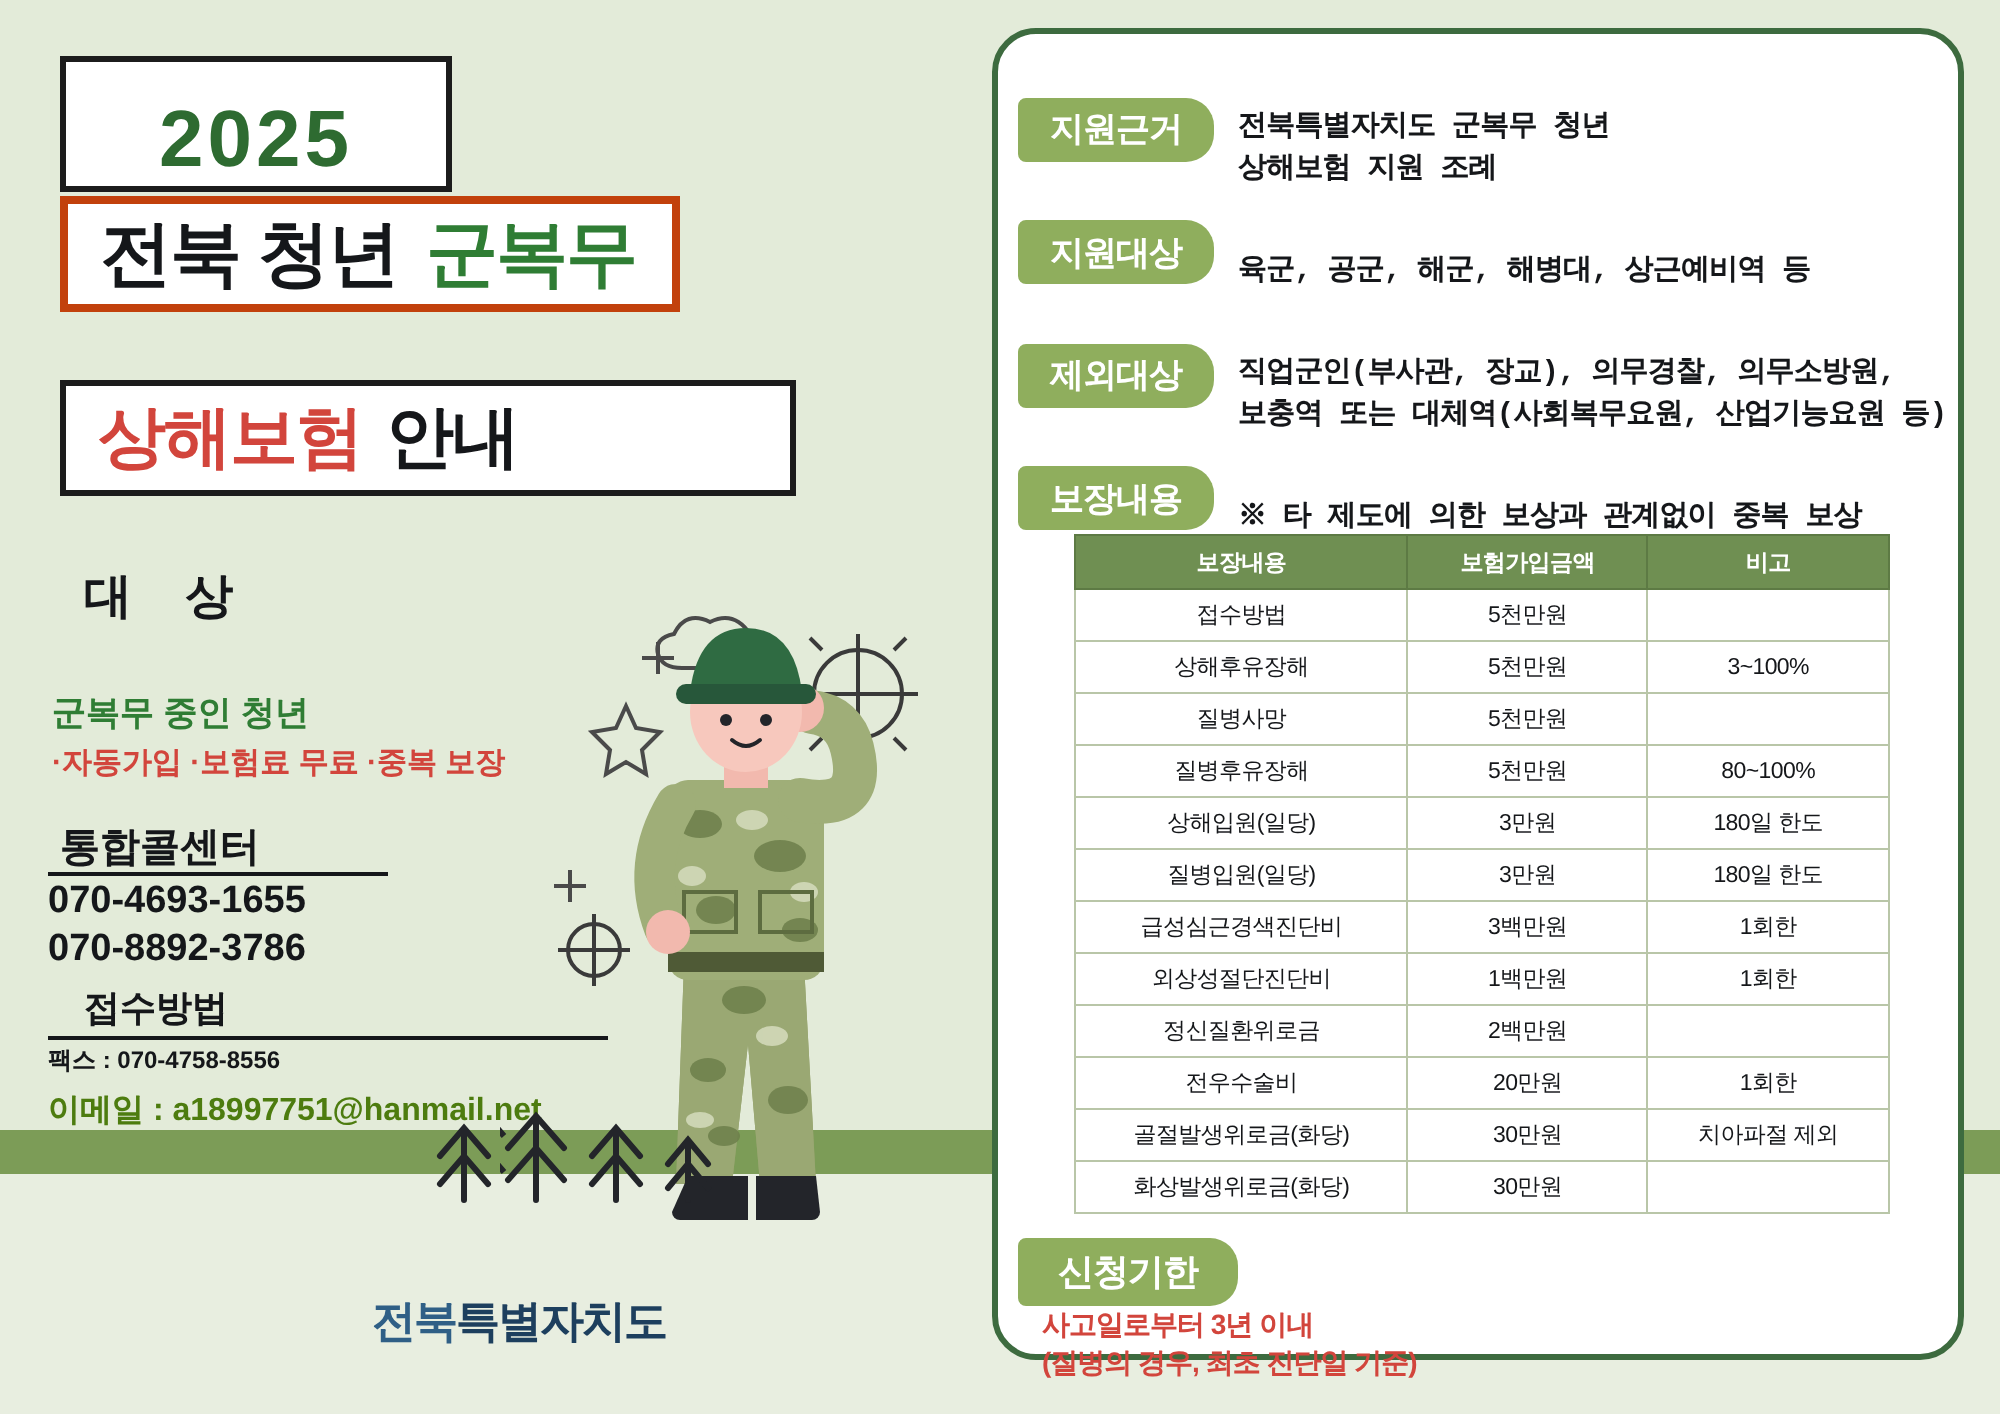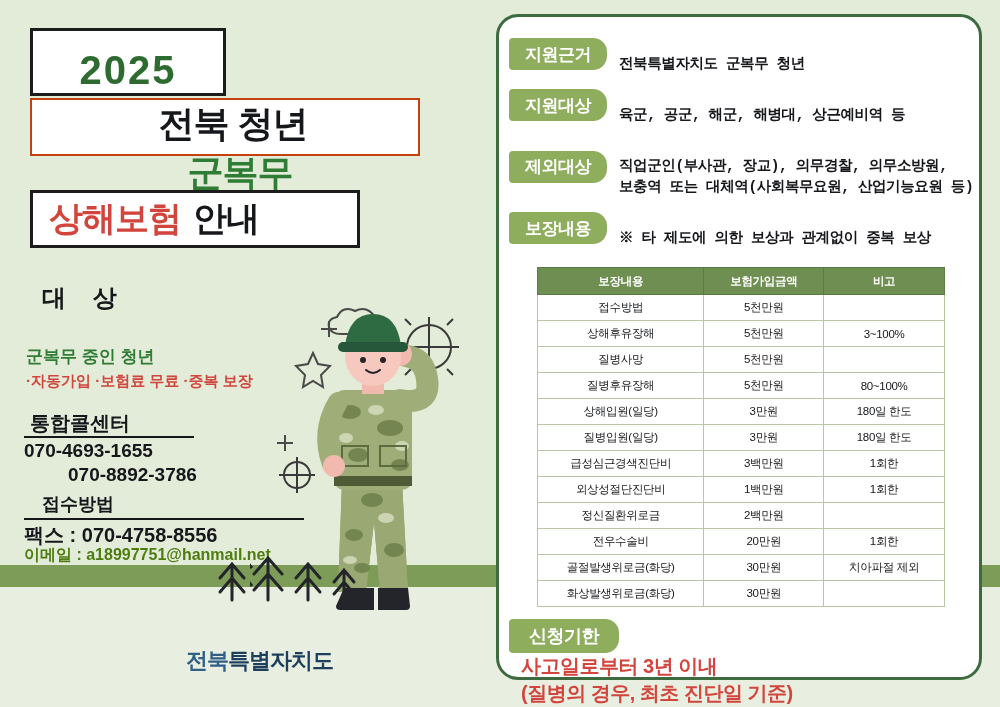--- a/index.html
+++ b/index.html
@@ -19,48 +19,48 @@
   .left{position:absolute;left:0;top:0;width:490px;height:707px;}
 
   .title-2025{
     position:absolute;left:30px;top:28px;width:190px;height:62px;
     background:#fff;border:3px solid #1c1c1c;
     display:flex;align-items:flex-end;justify-content:center;
   }
   .title-2025 span{font-size:40px;font-weight:700;color:#2e6b31;letter-spacing:2px;}
 
   .title-line1{
-    position:absolute;left:30px;top:98px;width:390px;height:58px;
-    background:#fff;border:2px solid #c2410c;
-    display:flex;align-items:center;padding-left:16px;box-sizing:border-box;flex-direction:column;
+    position:absolute;left:30px;top:98px;width:310px;height:58px;
+    background:#fff;border:4px solid #c2410c;
+    display:flex;align-items:center;padding-left:16px;box-sizing:border-box;
   }
   .title-line1 .b{font-size:36px;font-weight:700;color:#15171a;letter-spacing:-1px;}
   .title-line1 .g{font-size:36px;font-weight:700;color:#2f7d34;letter-spacing:-1px;margin-left:14px;}
 
   .title-line2{
-    position:absolute;left:30px;top:190px;width:330px;height:58px;
+    position:absolute;left:30px;top:190px;width:368px;height:58px;
     background:#fff;border:3px solid #1c1c1c;
     display:flex;align-items:center;padding-left:16px;box-sizing:border-box;
   }
   .title-line2 .r{font-size:34px;font-weight:700;color:#d2453c;letter-spacing:-1px;}
   .title-line2 .b{font-size:34px;font-weight:700;color:#15171a;letter-spacing:-1px;margin-left:12px;}
 
   .subject-head{position:absolute;left:42px;top:282px;font-size:24px;font-weight:700;color:#15171a;letter-spacing:10px;}
   .subject-line1{position:absolute;left:26px;top:318px;font-size:16px;font-weight:700;color:#15171a;}
   .subject-line2{position:absolute;left:26px;top:345px;font-size:17px;font-weight:700;color:#2f7d34;}
   .subject-line3{position:absolute;left:26px;top:372px;font-size:15px;font-weight:700;color:#d2453c;}
 
   .call-head{position:absolute;left:30px;top:410px;font-size:20px;font-weight:700;color:#15171a;}
   .call-rule{position:absolute;left:24px;top:436px;width:170px;height:2px;background:#15171a;}
   .call-1{position:absolute;left:24px;top:440px;font-size:19px;font-weight:700;color:#15171a;}
-  .call-2{position:absolute;left:24px;top:464px;font-size:19px;font-weight:700;color:#15171a;margin-left:44px;}
+  .call-2{position:absolute;left:24px;top:464px;font-size:19px;font-weight:700;color:#15171a;}
 
   .apply-head{position:absolute;left:42px;top:492px;font-size:18px;font-weight:700;color:#15171a;}
   .apply-rule{position:absolute;left:24px;top:518px;width:280px;height:2px;background:#15171a;}
-  .apply-1{position:absolute;left:24px;top:522px;font-size:20px;font-weight:700;color:#15171a;}
+  .apply-1{position:absolute;left:24px;top:522px;font-size:12px;font-weight:700;color:#15171a;}
   .apply-2{position:absolute;left:24px;top:545px;font-size:16px;font-weight:700;color:#4d7c0f;}
 
   .logo{position:absolute;left:186px;top:646px;font-size:22px;font-weight:700;color:#2f5f86;letter-spacing:-1px;}
   .logo .dark{color:#1d3f5e;}
 
   
   .art{position:absolute;left:250px;top:250px;width:240px;height:400px;}
   .deco{position:absolute;left:255px;top:275px;width:230px;height:230px;}
 
   
@@ -89,21 +89,21 @@
     border:1px solid #b9c6a8;text-align:center;height:23px;color:#15171a;
     font-weight:400;letter-spacing:-0.3px;background:#fff;
   }
   th.c1,td.c1{width:168px;}
   th.c2,td.c2{width:120px;}
   th.c3,td.c3{width:120px;}
 
   
   .deadline{position:absolute;left:10px;top:602px;width:466px;display:flex;align-items:flex-start;flex-direction:column;}
   .deadline .tag{width:110px;height:34px;font-size:18px;}
-  .deadline .dl-text{margin-left:12px;font-size:20px;font-weight:700;color:#d2453c;line-height:1.35;letter-spacing:-0.5px;}
+  .deadline .dl-text{margin-left:12px;font-size:14px;font-weight:700;color:#d2453c;line-height:1.35;letter-spacing:-0.5px;}
 </style>
 </head>
 <body>
 
 <div class="bg-top"></div>
 <div class="bg-grass"></div>
 <div class="bg-bottom"></div>
 
 <div class="left">
 
@@ -227,20 +227,21 @@
 </div>
 
 <div class="right-panel">
 
   <div class="rows">
 
     <div class="row">
       <div class="tag">지원근거</div>
       <div class="rowtext">
         <div>전북특별자치도 군복무 청년</div>
+        <div>상해보험 지원 조례</div>
       </div>
     </div>
 
     <div class="row">
       <div class="tag">지원대상</div>
       <div class="rowtext">
         <div>육군, 공군, 해군, 해병대, 상근예비역 등</div>
       </div>
     </div>
 

